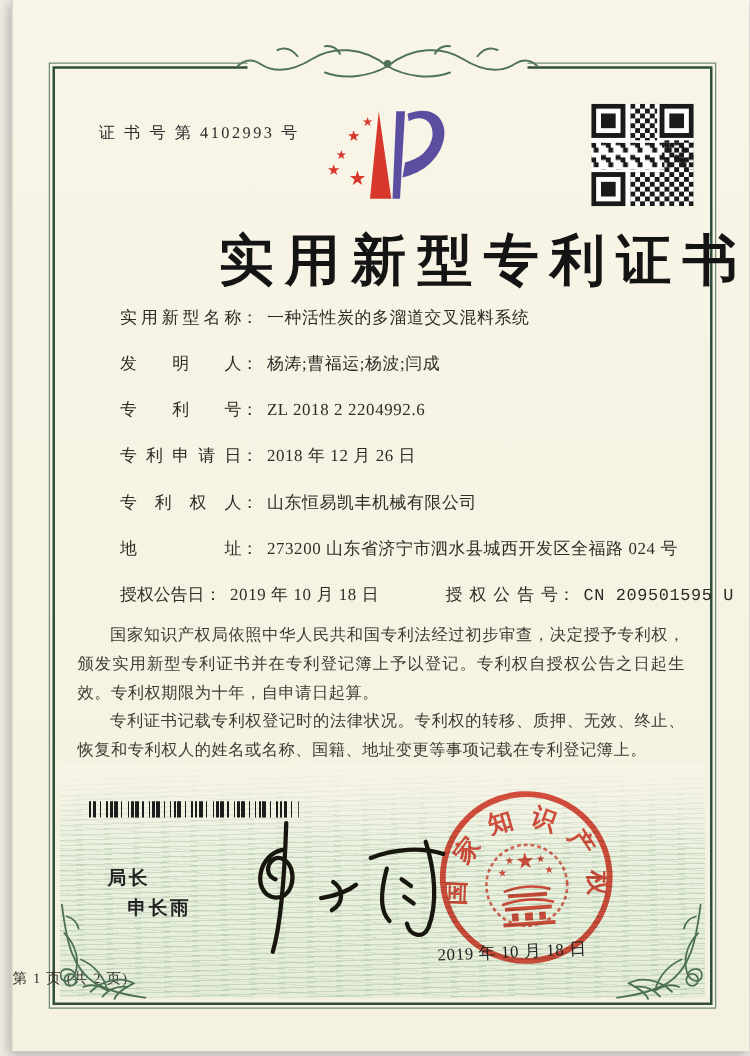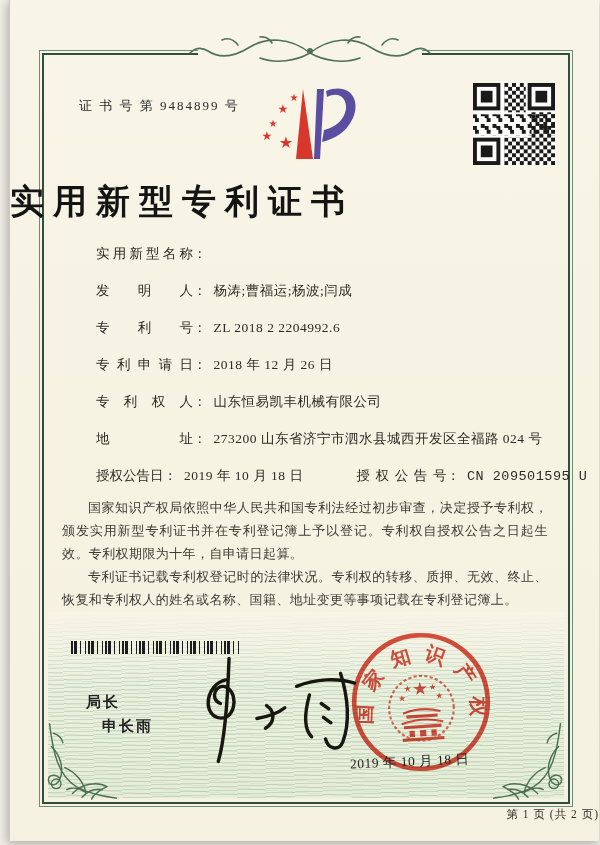--- a/index.html
+++ b/index.html
@@ -27,22 +27,22 @@
   }
   .corner-orn{position:absolute;width:78px;height:86px;z-index:2;}
   .corner-left{left:33px;top:716px;}
   .corner-right{left:479px;top:716px;transform:scaleX(-1);}
   .top-orn{position:absolute;left:170px;top:31px;width:260px;height:40px;z-index:3;}
 
   .cert-no{position:absolute;left:69px;top:97px;font-size:13px;letter-spacing:2px;color:#2b2b2b;z-index:2;}
   .qr{position:absolute;left:463px;top:83px;width:82px;height:82px;z-index:2;}
   .logo{position:absolute;left:237px;top:78px;width:115px;height:100px;z-index:2;}
   .title{
-    position:absolute;left:0;right:0;top:179px;text-align:left;z-index:2;
-    font-size:34px;font-weight:600;letter-spacing:9px;color:#141414;
+    position:absolute;left:0;right:0;top:179px;text-align:right;z-index:2;
+    font-size:44px;font-weight:600;letter-spacing:9px;color:#141414;
   }
   .fields{position:absolute;left:69px;top:246px;width:470px;z-index:2;font-size:13.5px;color:#2e2b26;}
   .frow{display:flex;align-items:baseline;line-height:15px;margin-bottom:22px;white-space:nowrap;}
   .flabel{display:inline-block;width:97px;text-align:justify;text-align-last:justify;margin-left:17px;}
   .fcolon{display:inline-block;margin-right:7px;}
   .fvalue{letter-spacing:.5px;}
   .grant-pair2{margin-left:36px;display:flex;align-items:baseline;font-family:Liberation Mono, monospace;}
   .grant-pair2 .flabel{width:90px;}
   .paras{position:absolute;left:52px;top:496px;width:486px;z-index:2;
     font-size:13px;line-height:23px;color:#3e3a33;text-align:justify;}
@@ -52,22 +52,22 @@
     background:repeating-linear-gradient(90deg,#1d1d1d 0 2px,rgba(0,0,0,0) 2px 3px,#1d1d1d 3px 6px,rgba(0,0,0,0) 6px 9px,#1d1d1d 9px 10px,rgba(0,0,0,0) 10px 14px,#1d1d1d 14px 15px,rgba(0,0,0,0) 15px 17px);}
   .sig-title{position:absolute;left:76px;top:693px;font-family:"Liberation Sans","DejaVu Sans",sans-serif;
     font-weight:bold;font-size:15px;color:#232323;z-index:2;letter-spacing:2px;}
   .sig-name{position:absolute;left:92px;top:717px;font-family:"Liberation Sans","DejaVu Sans",sans-serif;
     font-weight:bold;font-size:15px;color:#232323;z-index:2;letter-spacing:2px;text-align:center;}
   .signature{position:absolute;left:178px;top:652px;width:185px;height:118px;z-index:2;}
   .seal{position:absolute;left:338px;top:629px;width:146px;height:146px;z-index:2;
     mix-blend-mode:multiply;opacity:.93;transform:rotate(-4deg);}
   .seal-date{position:absolute;left:340px;top:752px;width:160px;z-index:3;
     font-size:13.5px;letter-spacing:.5px;color:#1e1e1e;transform:rotate(-2.5deg);}
-  .pagination{position:absolute;left:0;right:0;top:775px;text-align:right;z-index:2;
-    font-size:11.5px;letter-spacing:1px;color:#33302a;margin-top:32px;}
+  .pagination{position:absolute;left:0;right:0;top:775px;text-align:left;z-index:2;
+    font-size:11.5px;letter-spacing:1px;color:#33302a;}
   .footer-note{position:absolute;left:0;right:0;top:848px;text-align:right;
     font-size:12.5px;letter-spacing:3px;color:#46413a;font-style:italic;}
 </style>
 </head>
 <body>
 
 <div class="paper">
 
   <div class="frame">
     <div class="frame-inner">
@@ -81,21 +81,21 @@
       <path d="M130,22 C110,6 86,6 70,16 C54,26 40,28 28,20 C20,15 14,18 10,22"></path>
       <path d="M130,22 C150,6 174,6 190,16 C206,26 220,28 232,20 C240,15 246,18 250,22"></path>
       <path d="M130,22 C116,30 96,33 80,27"></path>
       <path d="M130,22 C144,30 164,33 180,27"></path>
       <path d="M58,14 q-7,-9 -16,-5 M202,14 q7,-9 16,-5"></path>
       <path d="M92,12 q-4,-7 -12,-6 M168,12 q4,-7 12,-6"></path>
       <circle cx="130" cy="20" r="3" fill="#4f7258" stroke="none"></circle>
     </g>
   </svg>
 
-  <div class="cert-no">证 书 号 第 9484899 号</div>
+  <div class="cert-no">证 书 号 第 4102993 号</div>
 
   <svg class="logo" viewBox="0 0 115 100">
     <g fill="#d8372c">
       <text x="47" y="23" font-size="10" text-anchor="middle">★</text>
       <text x="36" y="35" font-size="12" text-anchor="middle">★</text>
       <text x="26" y="49" font-size="10" text-anchor="middle">★</text>
       <text x="20" y="62" font-size="12" text-anchor="middle">★</text>
       <text x="39" y="70" font-size="16" text-anchor="middle">★</text>
     </g>
     <polygon points="56,11 49,81 66,81" fill="#d8372c"></polygon>
@@ -136,20 +136,21 @@
         <rect x="8" y="64" width="12" height="12"></rect>
       </g>
   </svg>
 
   <div class="title">实用新型专利证书</div>
 
   <div class="fields">
     <div class="frow">
       <span class="flabel">实用新型名称</span>
         <span class="fcolon">：</span>
+      <span class="fvalue">一种活性炭的多溜道交叉混料系统</span>
     </div>
     <div class="frow">
       <span class="flabel">发明人</span>
         <span class="fcolon">：</span>
       <span class="fvalue">杨涛;曹福运;杨波;闫成</span>
     </div>
     <div class="frow">
       <span class="flabel">专利号</span>
         <span class="fcolon">：</span>
       <span class="fvalue">ZL 2018 2 2204992.6</span>

